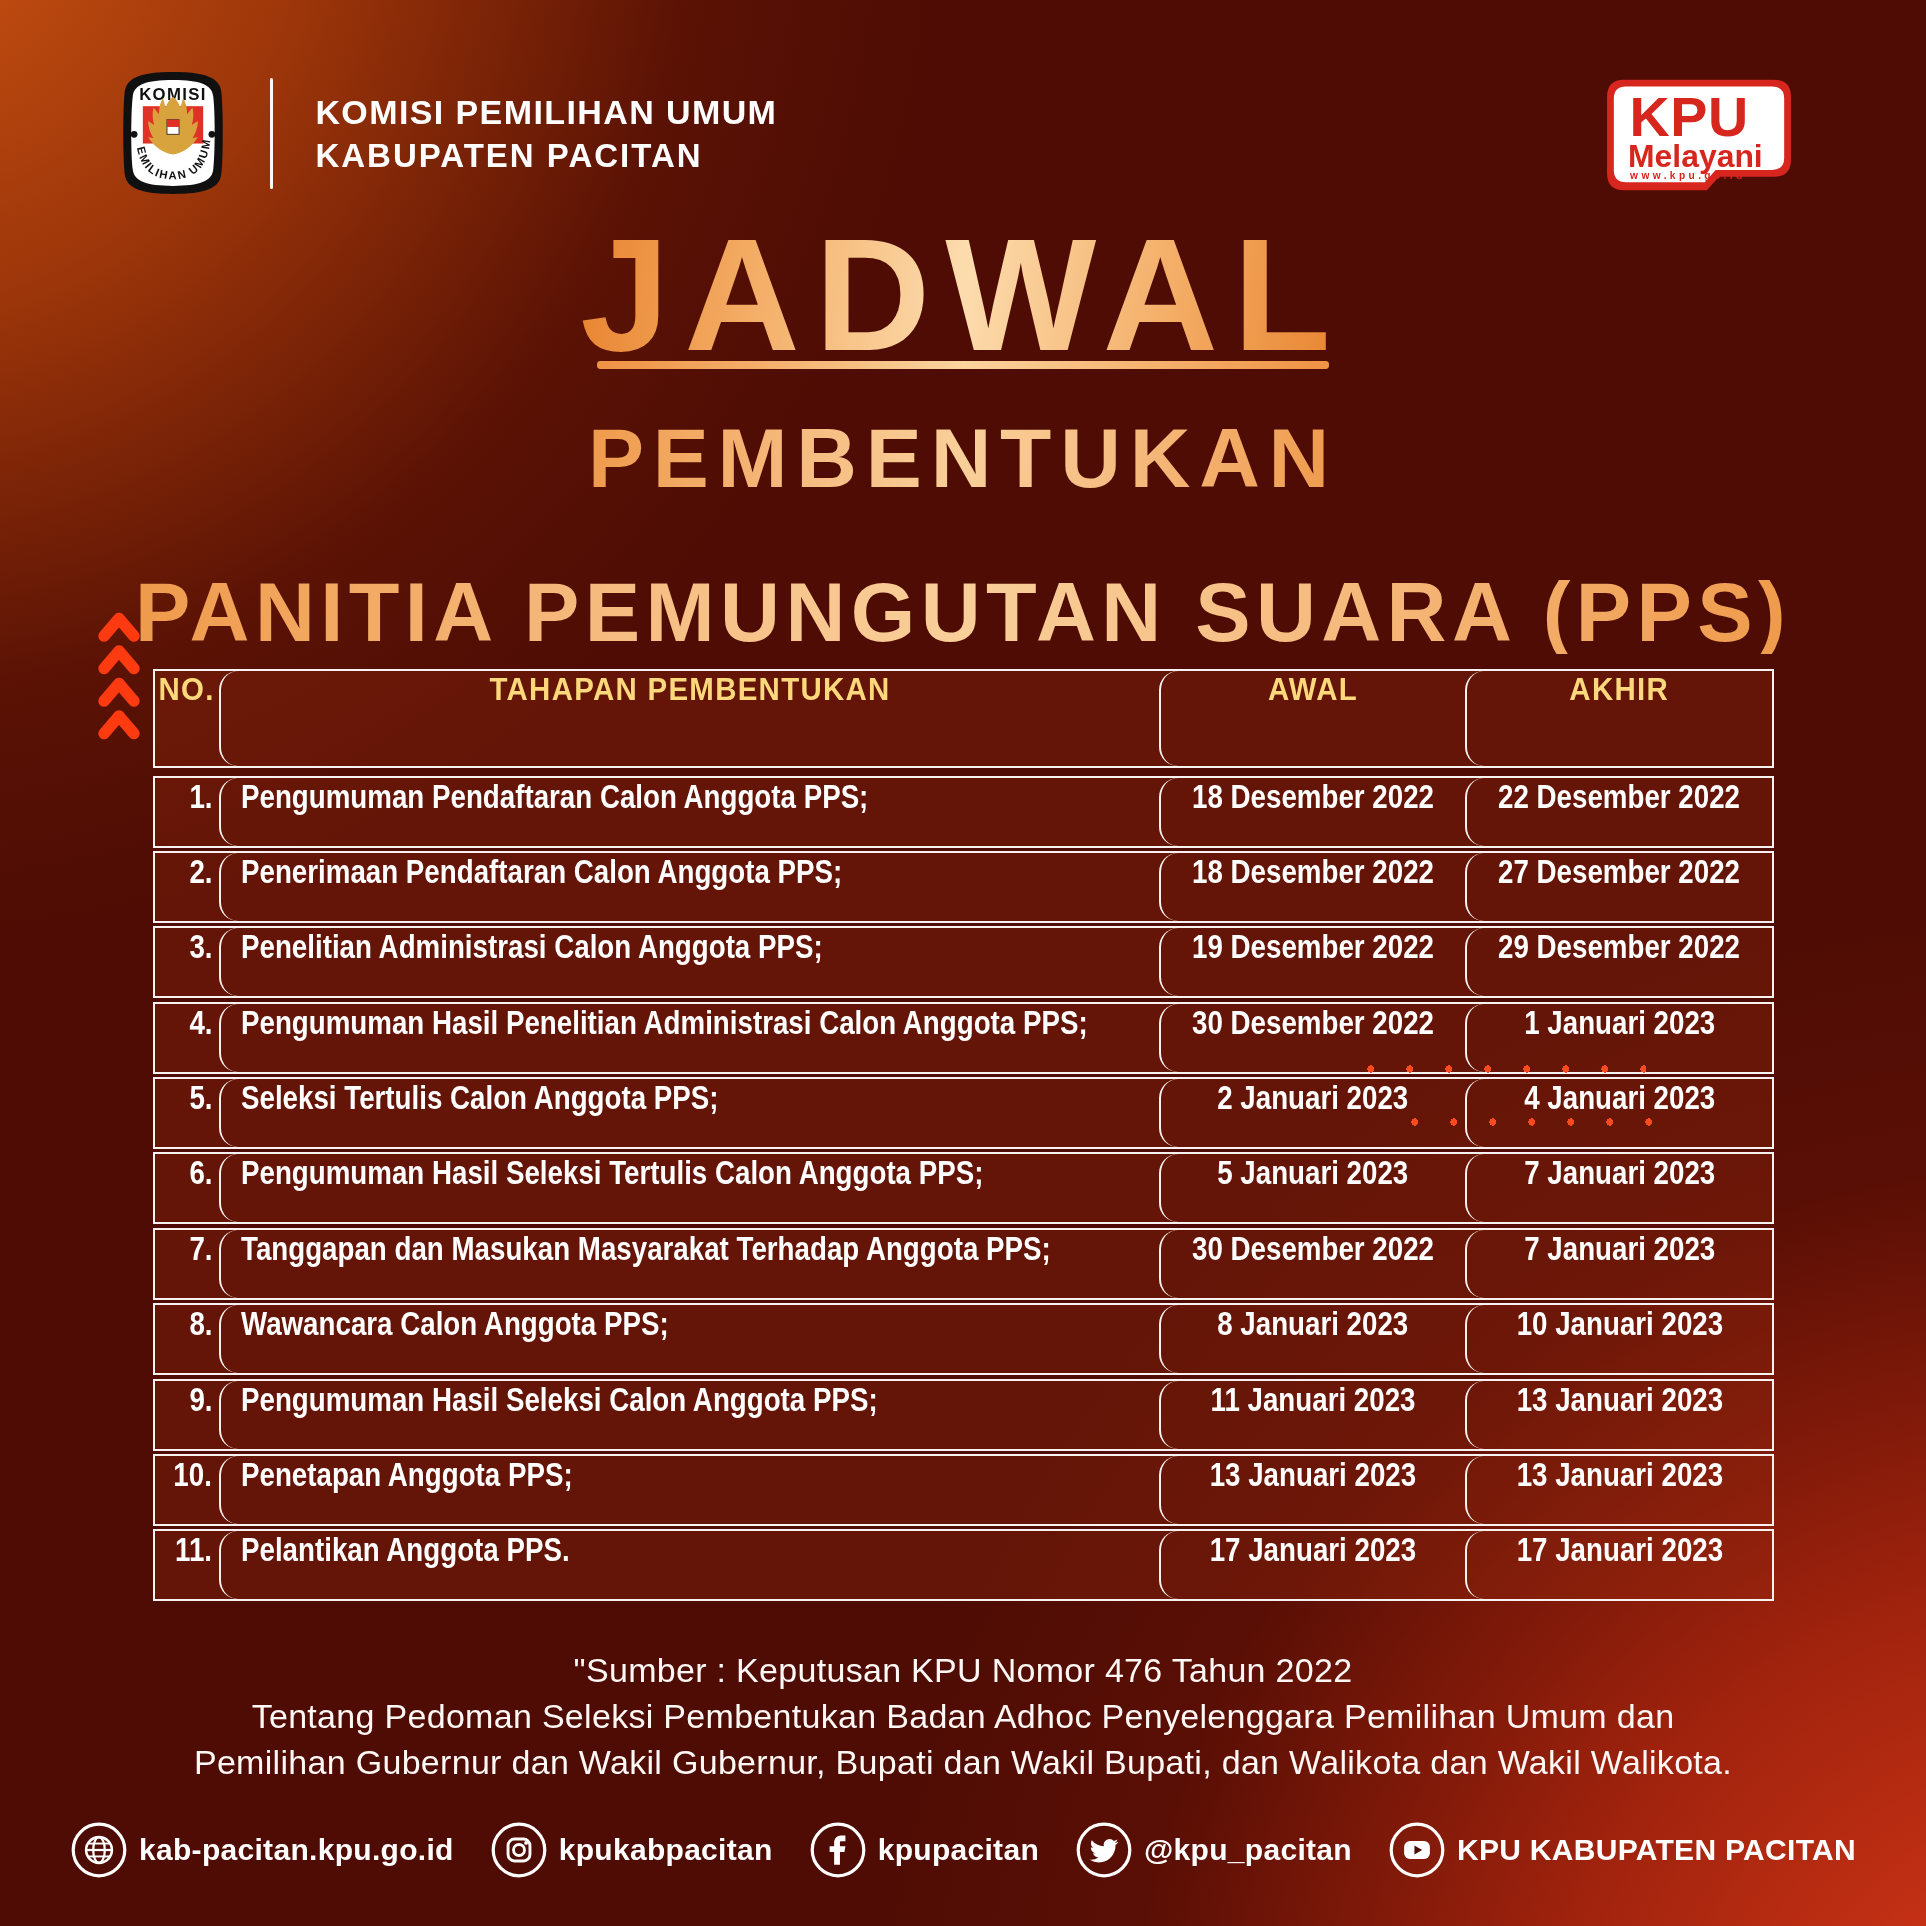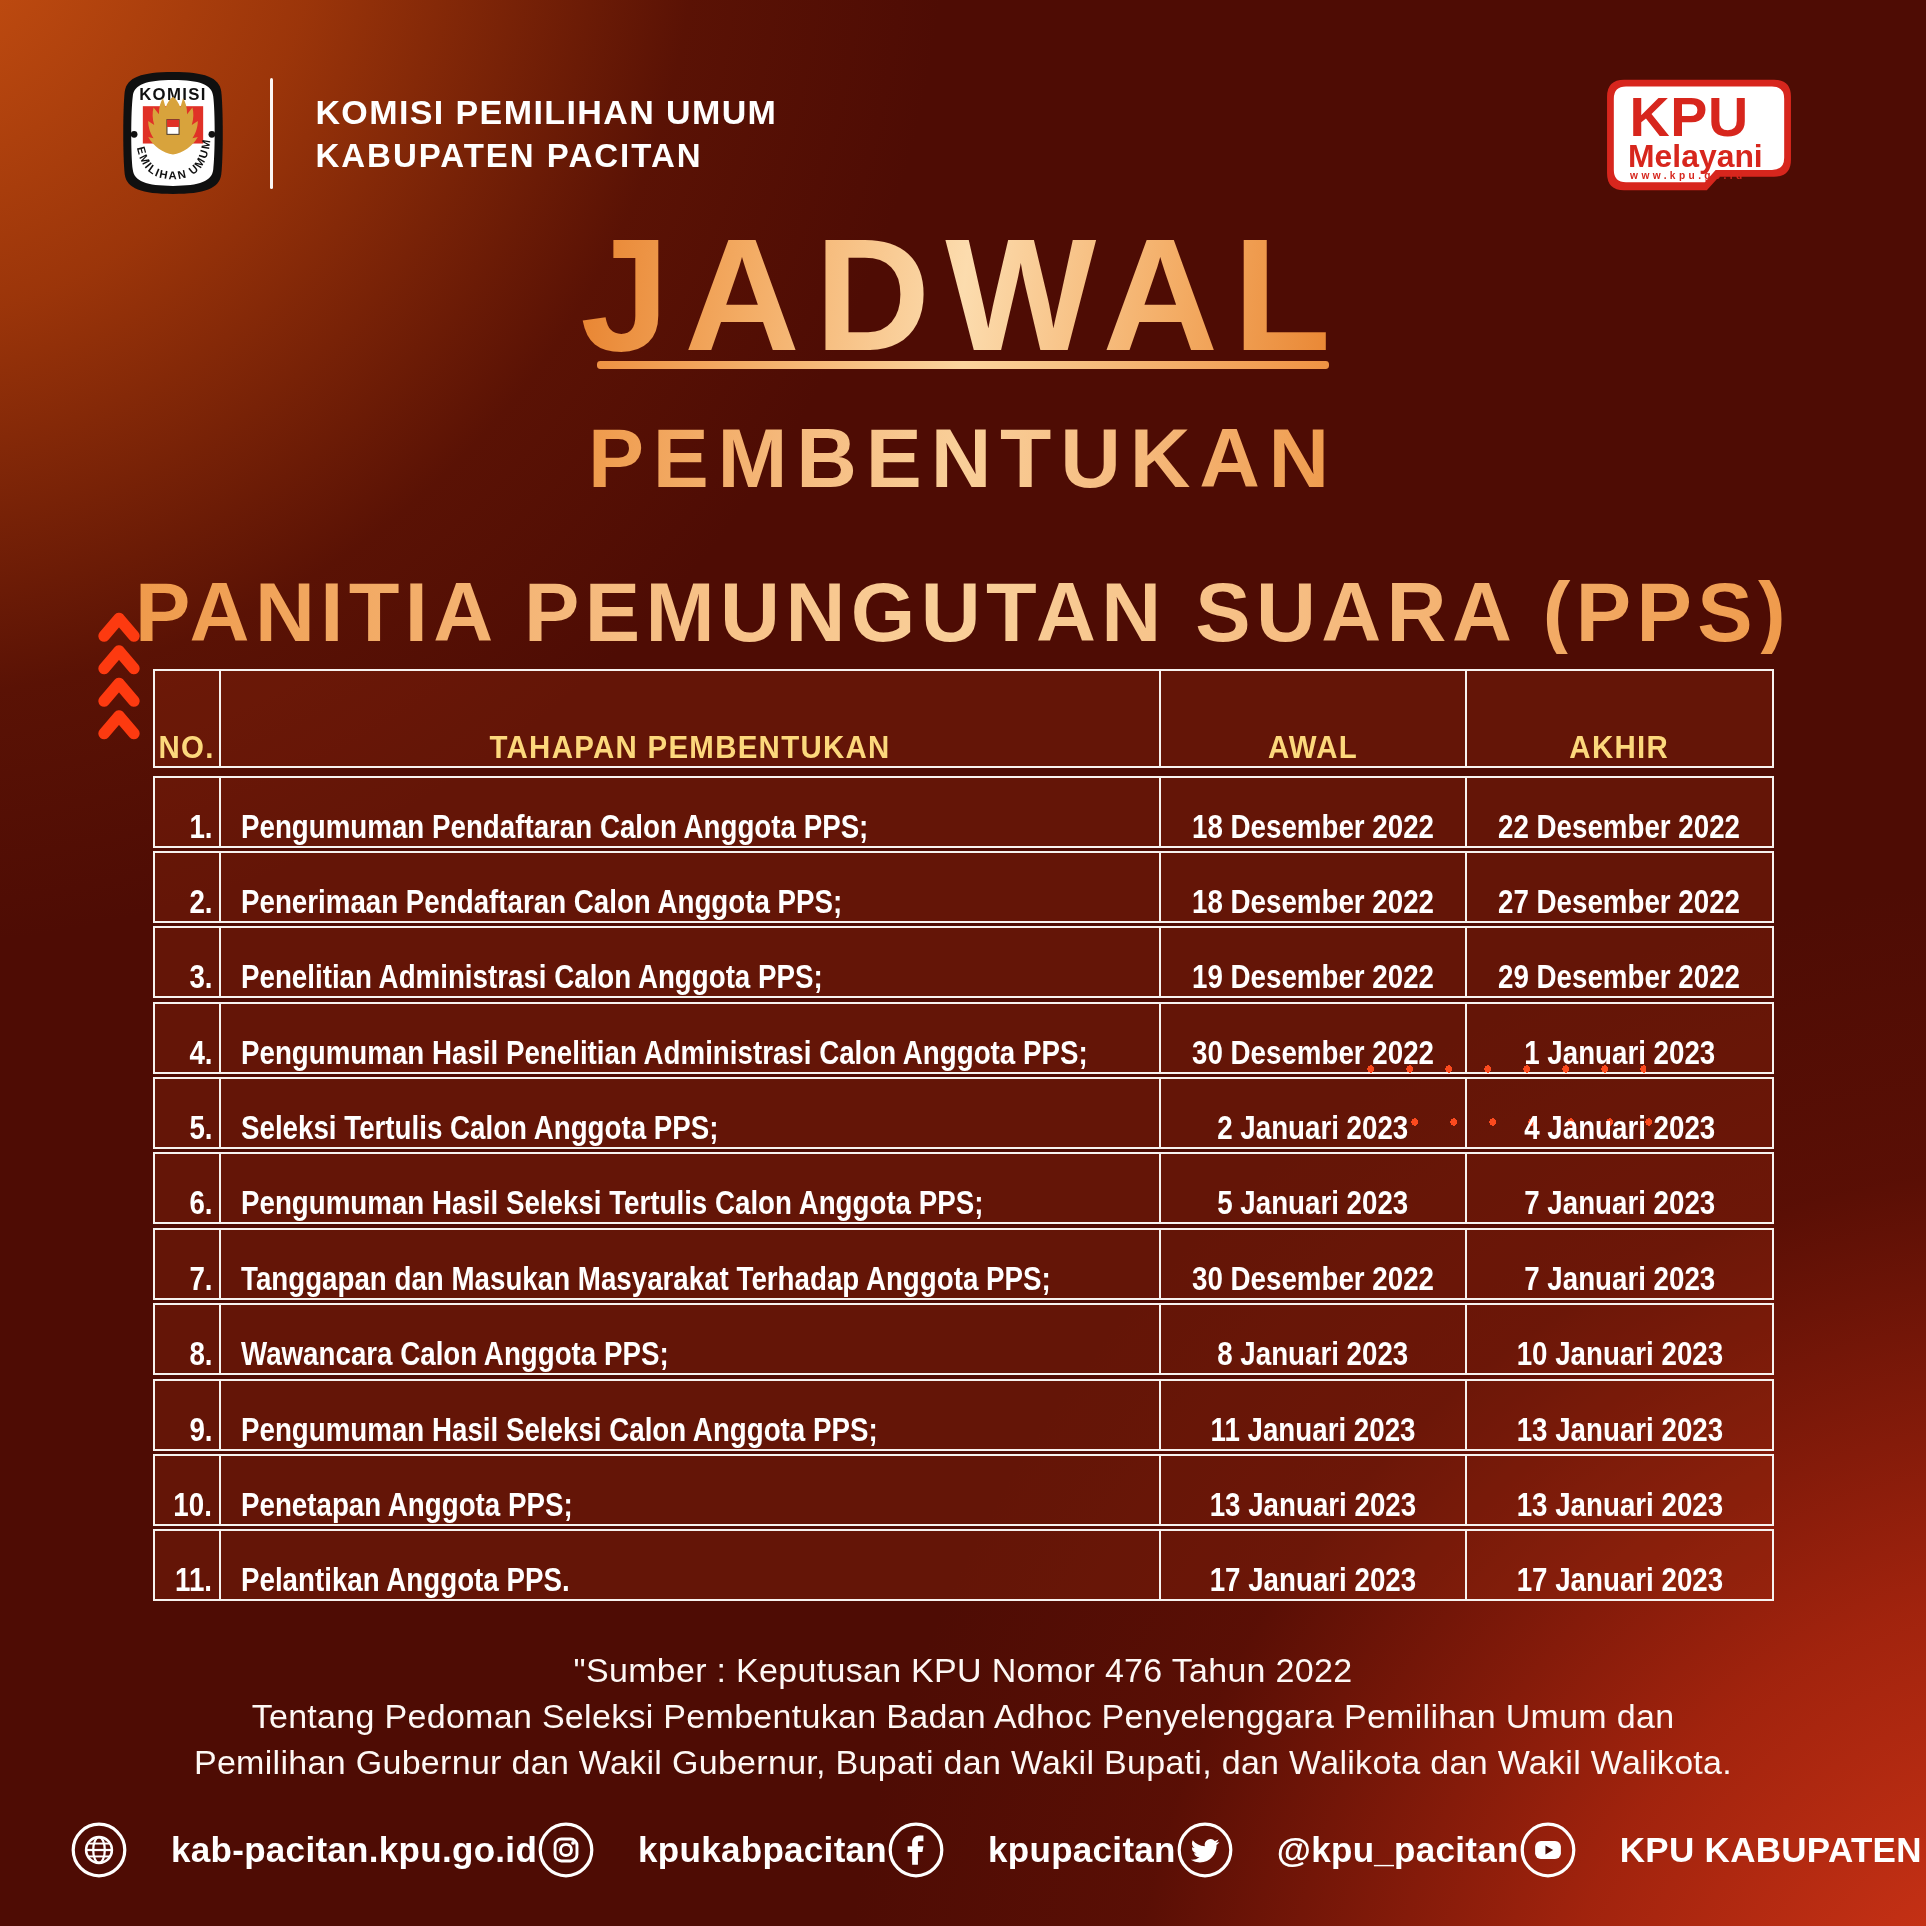--- a/index.html
+++ b/index.html
@@ -41,37 +41,37 @@
   .dots{position:absolute;height:9.5px;background-image:radial-gradient(circle 4.1px at 4.8px 4.8px,#fb4a1e 85%,rgba(0,0,0,0) 86%);
     background-size:39px 9.5px;background-repeat:repeat-x;z-index:3;}
   .dots1{left:1366px;top:1064px;width:280px;}
   .dots2{left:1410px;top:1117px;width:242px;}
   
   .table{position:absolute;left:153px;top:669px;width:1621px;}
   .thead,.trow{display:grid;grid-template-columns:64px 940px 306px 1fr;
     border:2px solid #f7f2ef;background:rgba(152,42,18,.30);box-sizing:border-box;}
   .thead{height:99px;margin-bottom:7.5px;}
   .trow{height:72px;margin-bottom:3.4px;}
-  .cell{display:flex;align-items:flex-end;justify-content:center;border-left:2px solid #f7f2ef;}
+  .cell{display:flex;align-items:flex-start;justify-content:center;border-left:2px solid #f7f2ef;border-radius:19px;}
   .cell:first-child{border-left:none;}
   .cell span{position:relative;z-index:4;white-space:nowrap;}
   .thead .cell span{color:#fcd87c;font-weight:bold;font-size:32px;letter-spacing:1.4px;transform:scaleX(.92);}
   .trow .cell span{color:#ffffff;font-weight:bold;font-size:33px;transform:scaleX(.84);}
   .cell-no{justify-content:flex-end;padding-right:6.8px;}
   .cell-no span{transform-origin:right center;}
   .cell-tahapan{justify-content:flex-start;padding-left:20px;}
   .cell-tahapan span{transform-origin:left center;}
   
   .source{position:absolute;left:0;right:0;top:1647px;text-align:center;color:#fdf8f5;
     font-size:34px;line-height:46px;letter-spacing:0.3px;}
   
   .footer{position:absolute;left:70px;right:70px;top:1821px;display:flex;
     justify-content:space-between;align-items:center;}
   .social-item{display:flex;align-items:center;gap:11px;}
-  .social-label{color:#fff;font-weight:bold;font-size:35px;letter-spacing:0.3px;white-space:nowrap;margin-left:32px;}
+  .social-label{color:#fff;font-weight:bold;font-size:30px;letter-spacing:0.3px;white-space:nowrap;}
 </style>
 </head>
 <body>
 
 <div class="page">
 
   <div class="brand">
     <svg width="110" height="126" viewBox="0 0 162 188">
       <path d="M81,3 C128,3 150,11 153,32 C156,58 156,130 153,156 C150,177 128,185 81,185 C34,185 12,177 9,156 C6,130 6,58 9,32 C12,11 34,3 81,3 Z" fill="#101010"></path>
       <path d="M81,15 C121,15 139,22 141,39 C144,62 144,126 141,149 C139,166 121,173 81,173 C41,173 23,166 21,149 C18,126 18,62 21,39 C23,22 41,15 81,15 Z" fill="#ffffff"></path>

